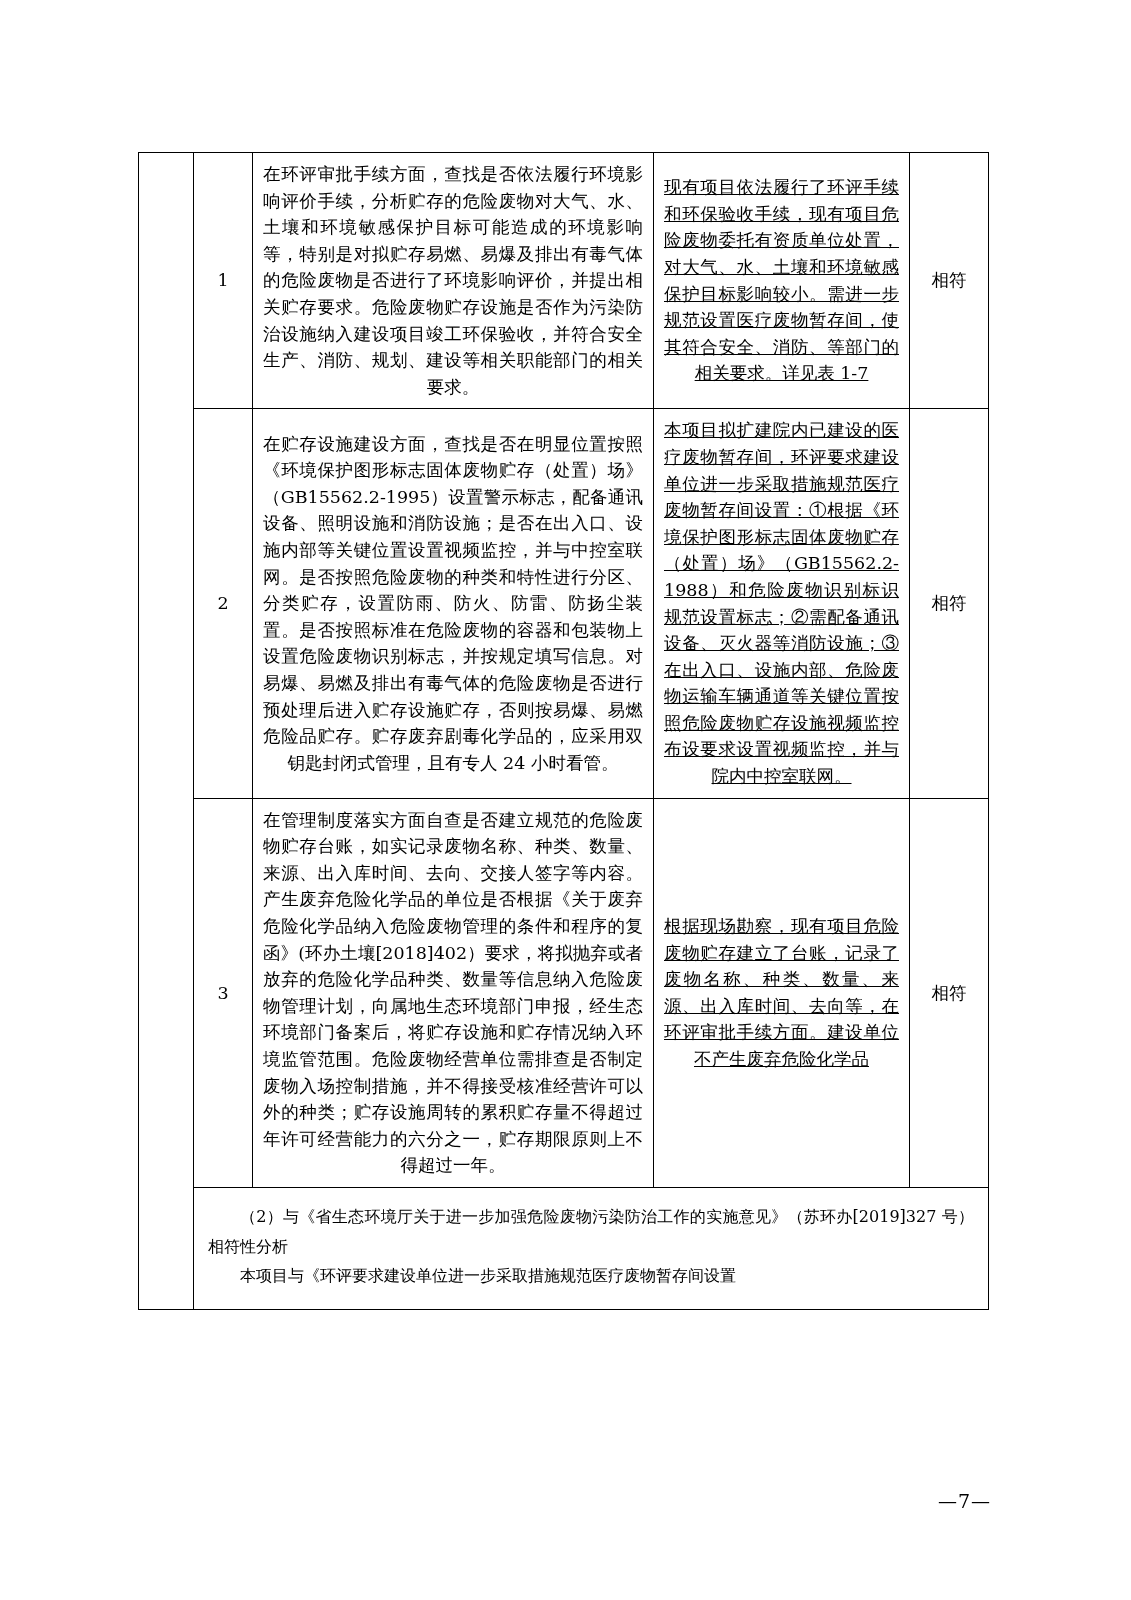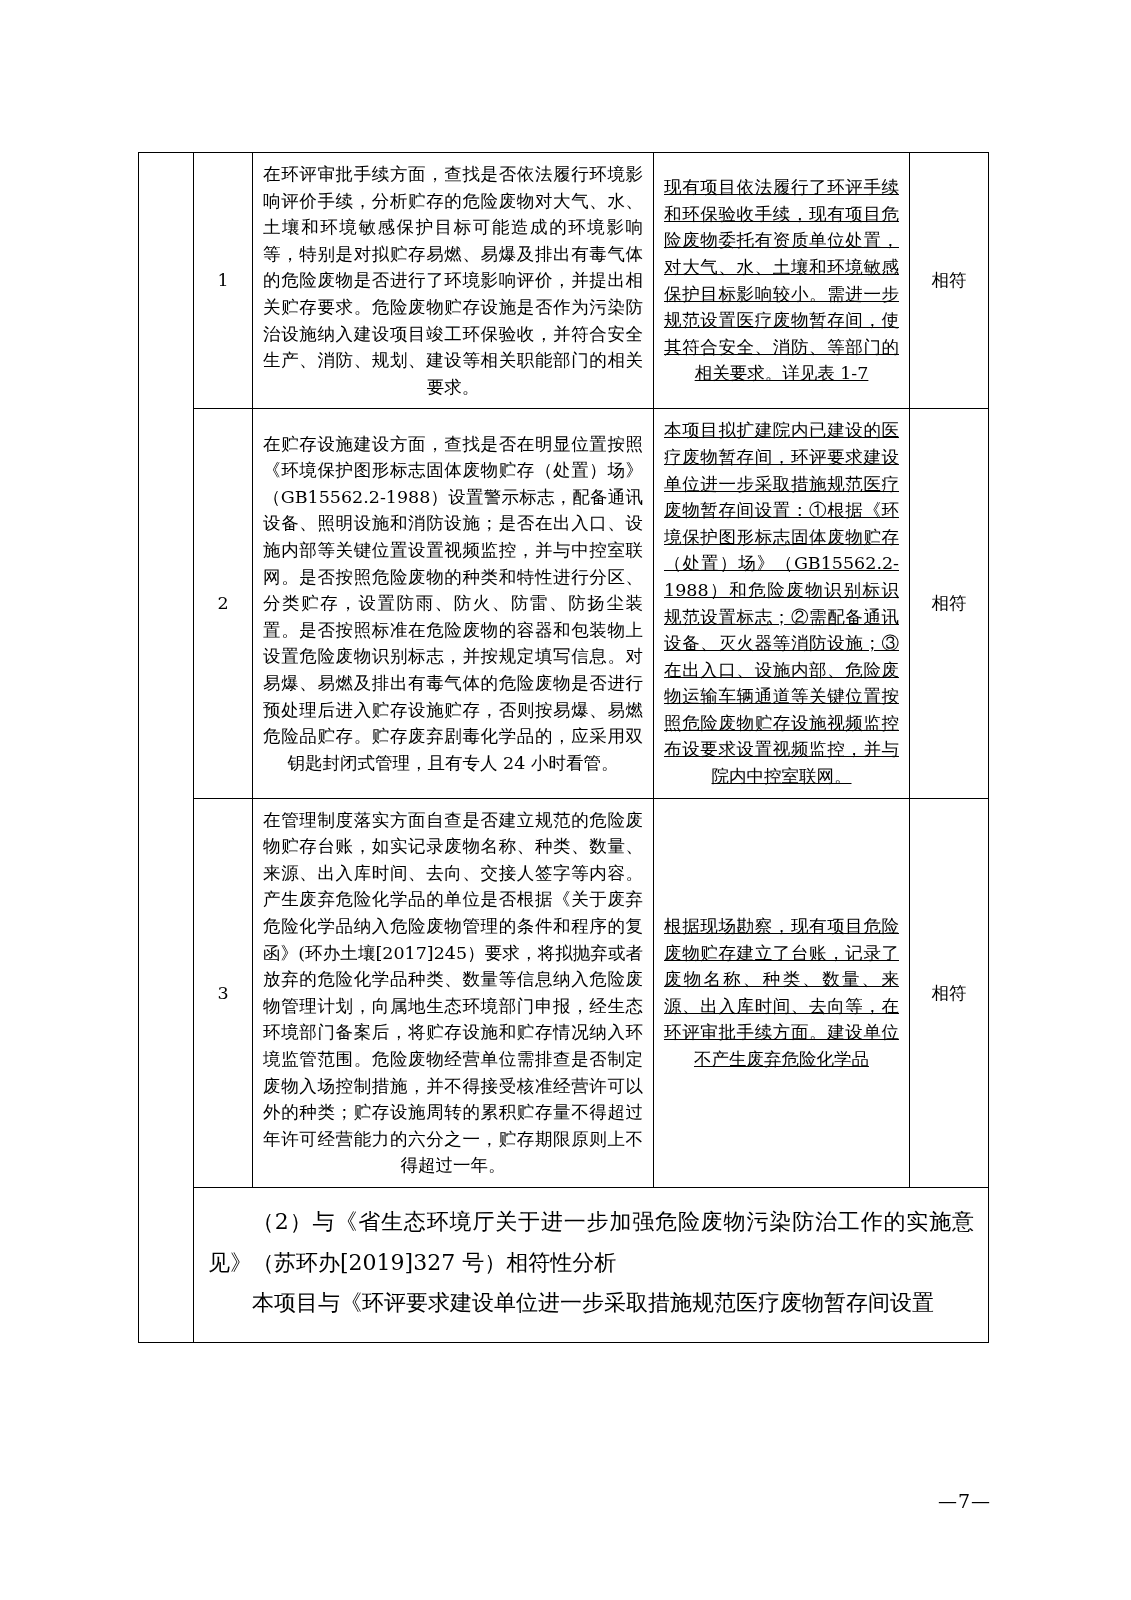--- a/index.html
+++ b/index.html
@@ -61,21 +61,21 @@
 
   .footer-row td {
     border: 1px solid #000000;
     padding: 14px 14px 18px 14px;
   }
   .para {
     display: block;
     text-indent: 2em;
     text-align: justify;
     text-justify: inter-ideograph;
-    font-size: 22px;
+    font-size: 16px;
     line-height: 1.85;
   }
   .page-number {
     position: absolute;
     right: 140px;
     bottom: 88px;
     font-size: 19px;
     letter-spacing: 1px;
     font-family: "DejaVu Serif", "Liberation Serif", serif;
   }
@@ -97,34 +97,34 @@
           <span class="cell-text">现有项目依法履行了环评手续和环保验收手续，现有项目危险废物委托有资质单位处置，对大气、水、土壤和环境敏感保护目标影响较小。需进一步规范设置医疗废物暂存间，使其符合安全、消防、等部门的相关要求。详见表 1-7</span>
         </td>
         <td class="col-res result">
           <span>相符</span>
         </td>
       </tr>
 
       <tr>
         <td class="col-idx num">2</td>
         <td class="col-req">
-          <span class="cell-text">在贮存设施建设方面，查找是否在明显位置按照《环境保护图形标志固体废物贮存（处置）场》（GB15562.2-1988）设置警示标志，配备通讯设备、照明设施和消防设施；是否在出入口、设施内部等关键位置设置视频监控，并与中控室联网。是否按照危险废物的种类和特性进行分区、分类贮存，设置防雨、防火、防雷、防扬尘装置。是否按照标准在危险废物的容器和包装物上设置危险废物识别标志，并按规定填写信息。对易爆、易燃及排出有毒气体的危险废物是否进行预处理后进入贮存设施贮存，否则按易爆、易燃危险品贮存。贮存废弃剧毒化学品的，应采用双钥匙封闭式管理，且有专人 24 小时看管。</span>
+          <span class="cell-text">在贮存设施建设方面，查找是否在明显位置按照《环境保护图形标志固体废物贮存（处置）场》（GB15562.2-1995）设置警示标志，配备通讯设备、照明设施和消防设施；是否在出入口、设施内部等关键位置设置视频监控，并与中控室联网。是否按照危险废物的种类和特性进行分区、分类贮存，设置防雨、防火、防雷、防扬尘装置。是否按照标准在危险废物的容器和包装物上设置危险废物识别标志，并按规定填写信息。对易爆、易燃及排出有毒气体的危险废物是否进行预处理后进入贮存设施贮存，否则按易爆、易燃危险品贮存。贮存废弃剧毒化学品的，应采用双钥匙封闭式管理，且有专人 24 小时看管。</span>
         </td>
         <td class="col-sta">
           <span class="cell-text">本项目拟扩建院内已建设的医疗废物暂存间，环评要求建设单位进一步采取措施规范医疗废物暂存间设置：①根据《环境保护图形标志固体废物贮存（处置）场》（GB15562.2-1988）和危险废物识别标识规范设置标志；②需配备通讯设备、灭火器等消防设施；③在出入口、设施内部、危险废物运输车辆通道等关键位置按照危险废物贮存设施视频监控布设要求设置视频监控，并与院内中控室联网。</span>
         </td>
         <td class="col-res result">
           <span>相符</span>
         </td>
       </tr>
 
       <tr>
         <td class="col-idx num">3</td>
         <td class="col-req">
-          <span class="cell-text">在管理制度落实方面自查是否建立规范的危险废物贮存台账，如实记录废物名称、种类、数量、来源、出入库时间、去向、交接人签字等内容。产生废弃危险化学品的单位是否根据《关于废弃危险化学品纳入危险废物管理的条件和程序的复函》(环办土壤[2017]245）要求，将拟抛弃或者放弃的危险化学品种类、数量等信息纳入危险废物管理计划，向属地生态环境部门申报，经生态环境部门备案后，将贮存设施和贮存情况纳入环境监管范围。危险废物经营单位需排查是否制定废物入场控制措施，并不得接受核准经营许可以外的种类；贮存设施周转的累积贮存量不得超过年许可经营能力的六分之一，贮存期限原则上不得超过一年。</span>
+          <span class="cell-text">在管理制度落实方面自查是否建立规范的危险废物贮存台账，如实记录废物名称、种类、数量、来源、出入库时间、去向、交接人签字等内容。产生废弃危险化学品的单位是否根据《关于废弃危险化学品纳入危险废物管理的条件和程序的复函》(环办土壤[2018]402）要求，将拟抛弃或者放弃的危险化学品种类、数量等信息纳入危险废物管理计划，向属地生态环境部门申报，经生态环境部门备案后，将贮存设施和贮存情况纳入环境监管范围。危险废物经营单位需排查是否制定废物入场控制措施，并不得接受核准经营许可以外的种类；贮存设施周转的累积贮存量不得超过年许可经营能力的六分之一，贮存期限原则上不得超过一年。</span>
         </td>
         <td class="col-sta">
           <span class="cell-text">根据现场勘察，现有项目危险废物贮存建立了台账，记录了废物名称、种类、数量、来源、出入库时间、去向等，在环评审批手续方面。建设单位不产生废弃危险化学品</span>
         </td>
         <td class="col-res result">
           <span>相符</span>
         </td>
       </tr>
 
       <tr class="footer-row">

